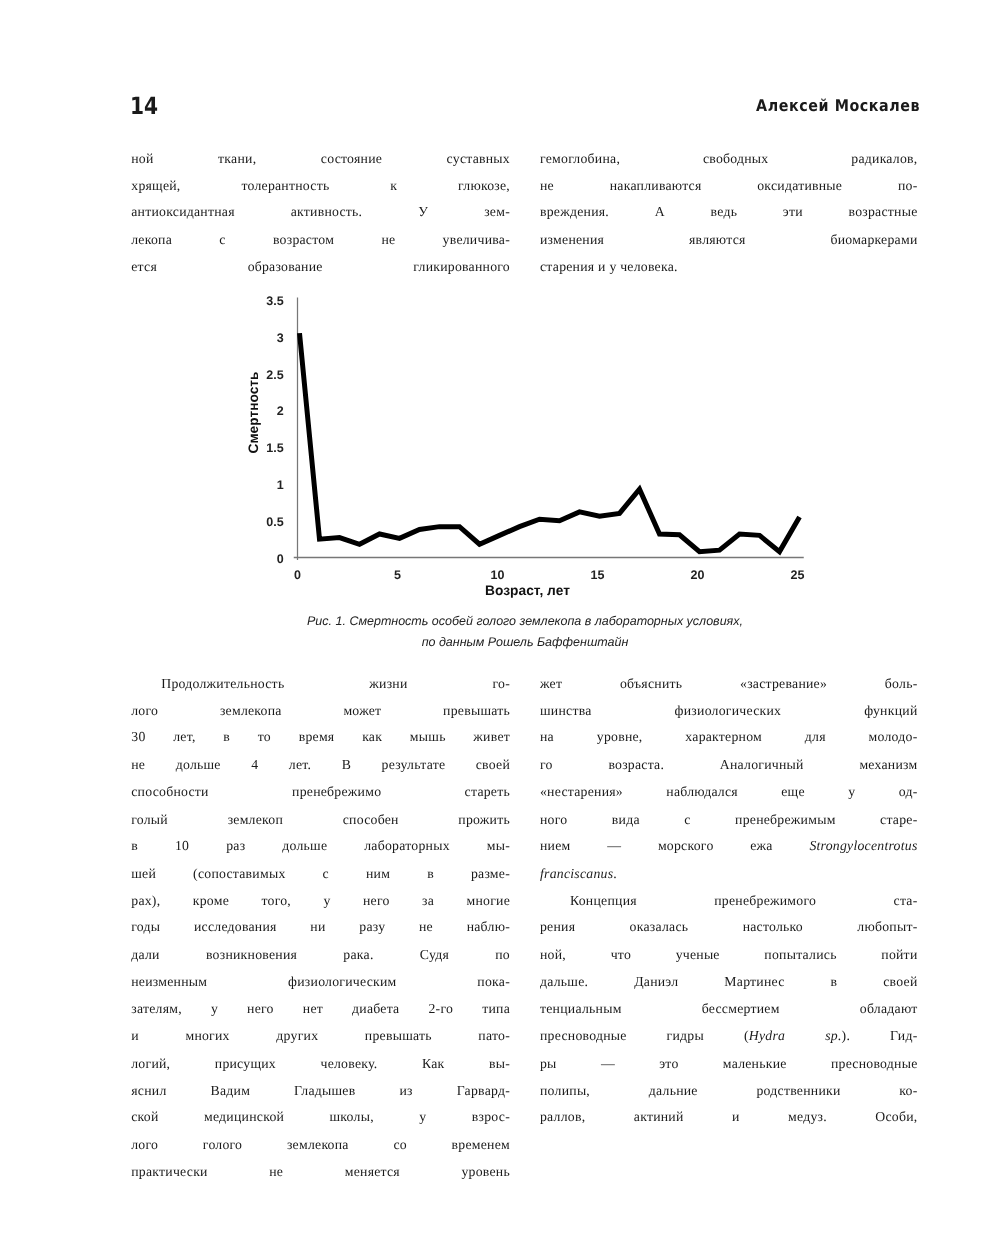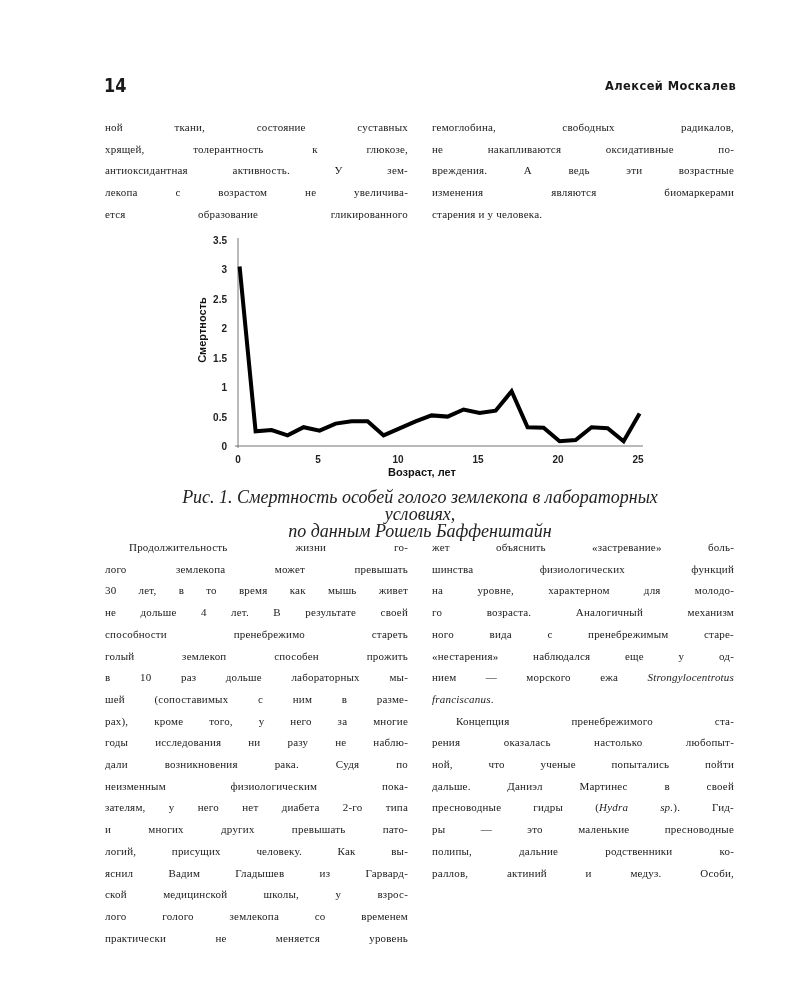--- a/index.html
+++ b/index.html
@@ -9,21 +9,21 @@
   .running-head { position: absolute; right: 0; top: 4px; font-family: "DejaVu Sans", sans-serif; font-weight: bold; font-size: 13px; letter-spacing: 0.5px; transform: scaleX(0.88); transform-origin: right; }
   .col { position: absolute; font-family: "Liberation Serif", serif; font-size: 11px; line-height: 21.7px; text-align: justify; text-align-last: justify; letter-spacing: 0.2px; }
   .col .line { display: block; white-space: nowrap; text-align-last: justify; text-align: justify; }
   .col .line.last { text-align-last: left; }
   .col .line.indent { padding-left: 24px; }
   .col-tl { left: 105px; top: 117px; width: 303px; }
   .col-tr { left: 432px; top: 117px; width: 302px; }
   .col-bl { left: 105px; top: 537px; width: 303px; }
   .col-br { left: 432px; top: 537px; width: 302px; }
   .chart { position: absolute; left: 185px; top: 230px; width: 470px; height: 250px; }
-  .caption { position: absolute; left: 160px; top: 489px; width: 520px; text-align: center; font-family: Liberation Serif, serif; font-style: italic; font-size: 18px; line-height: 17px; color: #222; }
+  .caption { position: absolute; left: 160px; top: 489px; width: 520px; text-align: center; font-family: Liberation Sans, sans-serif; font-style: italic; font-size: 10px; line-height: 17px; color: #222; }
   .caption span { display: block; }
   i.sp { font-style: italic; }
 </style>
 </head>
 <body>
 
 <div class="header">
   <span class="page-num">14</span>
   <span class="running-head">Алексей Москалев</span>
 </div>
@@ -97,25 +97,26 @@
   <span class="line">ской медицинской школы, у взрос-</span>
   <span class="line">лого голого землекопа со временем</span>
   <span class="line">практически не меняется уровень</span>
 </div>
 
 <div class="col col-br">
   <span class="line">жет объяснить «застревание» боль-</span>
   <span class="line">шинства физиологических функций</span>
   <span class="line">на уровне, характерном для молодо-</span>
   <span class="line">го возраста. Аналогичный механизм</span>
+  <span class="line">«нестарения» наблюдался еще у од-</span>
   <span class="line">ного вида с пренебрежимым старе-</span>
-  <span class="line">«нестарения» наблюдался еще у од-</span>
   <span class="line"><span>нием — морского ежа</span> <i class="sp">Strongylocentrotus</i></span>
   <span class="line last"><i class="sp">franciscanus</i><span>.</span></span>
   <span class="line indent">Концепция пренебрежимого ста-</span>
   <span class="line">рения оказалась настолько любопыт-</span>
   <span class="line">ной, что ученые попытались пойти</span>
   <span class="line">дальше. Даниэл Мартинес в своей</span>
+  <span class="line">тенциальным бессмертием обладают</span>
   <span class="line"><span>пресноводные гидры (</span><i class="sp">Hydra sp.</i><span>). Гид-</span></span>
   <span class="line">ры — это маленькие пресноводные</span>
   <span class="line">полипы, дальние родственники ко-</span>
   <span class="line">раллов, актиний и медуз. Особи,</span>
 </div>
 
 </body></html>

